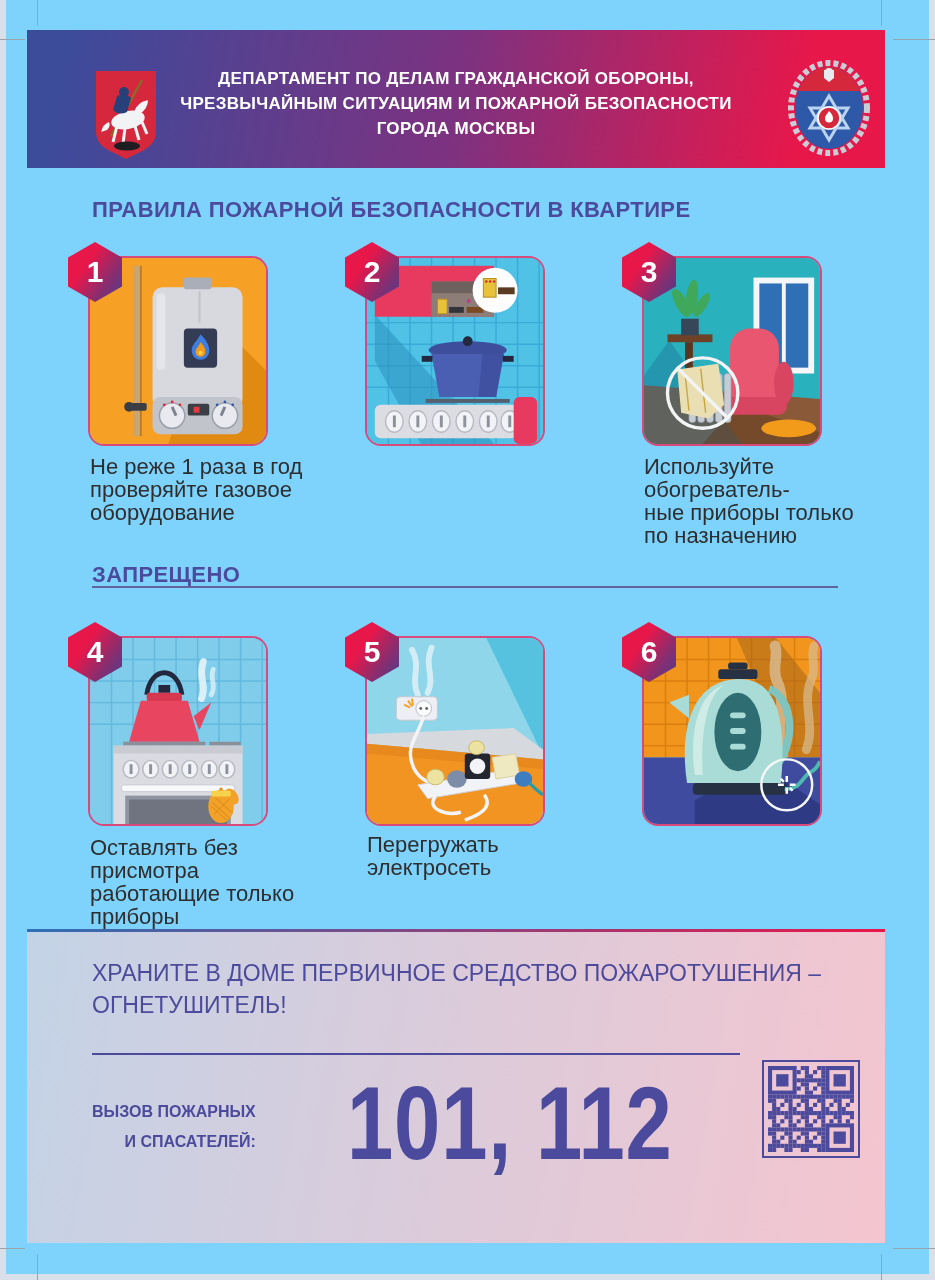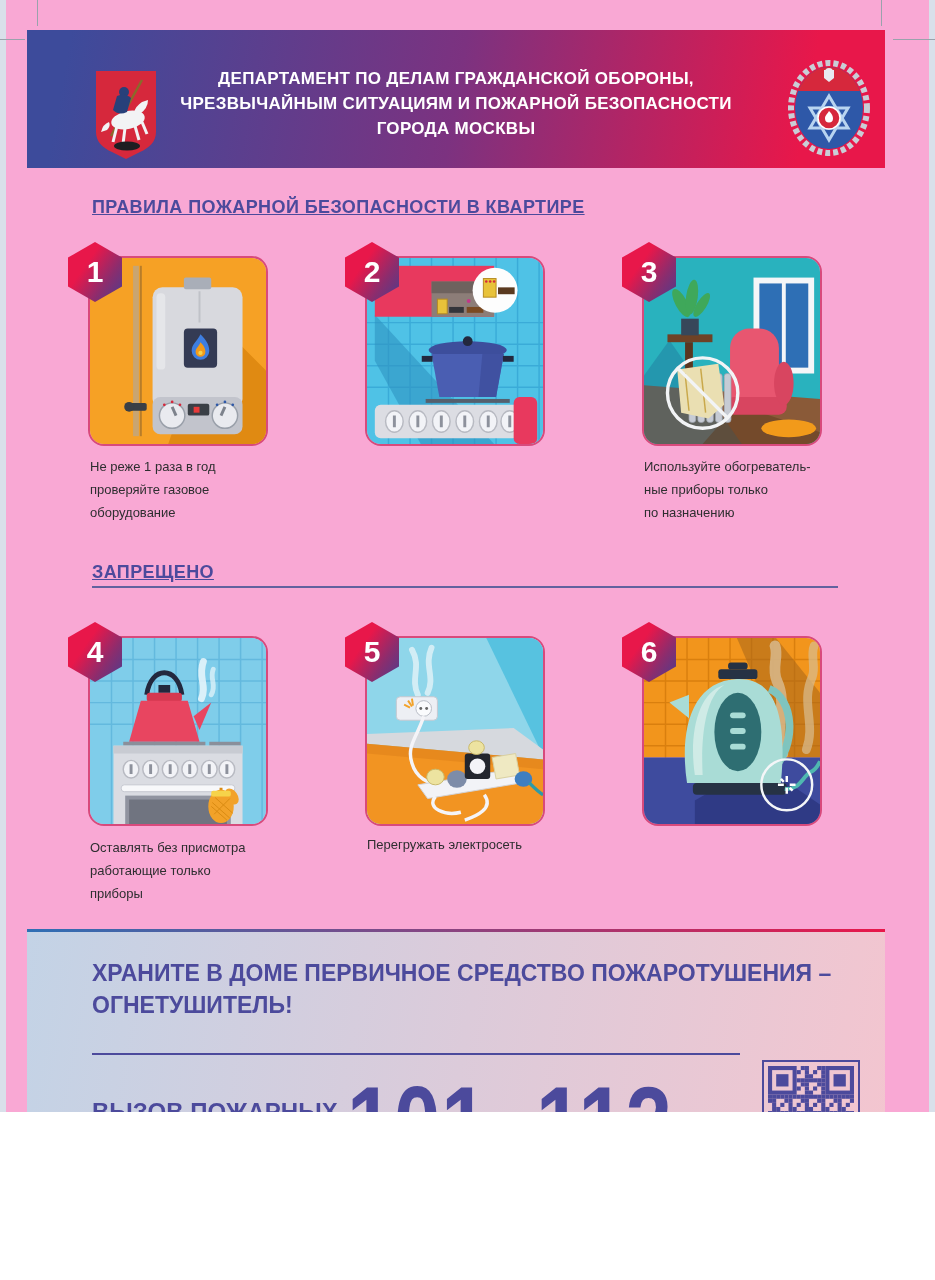--- a/index.html
+++ b/index.html
@@ -1,54 +1,54 @@
 <!DOCTYPE html>
 <html lang="ru"><head>
 <meta charset="utf-8">
 <style>
   html,body{margin:0;padding:0;background:#ffffff;}
-  .canvas{position:relative;width:935px;height:1112px;background:#f9a8d4;overflow:hidden;
+  .canvas{position:relative;width:935px;height:1280px;background:#7dd3fc;overflow:hidden;
           font-family:"Liberation Sans","DejaVu Sans",sans-serif;}
   
   .edge{position:absolute;background:#d9e0ea;}
   .edge.left{left:0;top:0;width:6px;height:1280px;}
   .edge.right{left:929px;top:0;width:6px;height:1280px;}
   .edge.bottom{left:0;top:1274px;width:935px;height:6px;}
   
   .crop{position:absolute;background:#9aa2ac;}
   
   .banner-header{position:absolute;left:27px;top:30px;width:858px;height:138px;
     background:linear-gradient(100deg,#3d4b9b 5%,#7c3280 50%,#e8174a 90%);}
   .h-title{position:absolute;left:0;right:0;top:36px;text-align:center;color:#ffffff;
     font-weight:bold;font-size:17px;line-height:25px;letter-spacing:.3px;}
   .emblem{position:absolute;}
   
-  .sec-title{position:absolute;color:#4c4a9c;font-weight:bold;font-size:18px;letter-spacing:.4px;text-decoration:underline;}
+  .sec-title{position:absolute;color:#4c4a9c;font-weight:bold;font-size:22px;letter-spacing:.4px;}
   .rule{position:absolute;height:2px;background:#62629e;}
   
   .card{position:absolute;width:180px;height:190px;}
   .card-img{position:absolute;inset:0;border:2px solid #d84a7c;border-radius:16px;overflow:hidden;}
   .card-img svg{display:block;width:100%;height:100%;}
   .badge{position:absolute;left:-20px;top:-14px;width:54px;height:60px;
     clip-path:polygon(50% 0,100% 26%,100% 74%,50% 100%,0 74%,0 26%);
     background:linear-gradient(125deg,#e8174a 35%,#8a2d6e 70%,#4a3d8f 100%);
     display:flex;align-items:center;justify-content:center;z-index:2;}
   .badge span{color:#fff;font-weight:bold;font-size:30px;line-height:1;}
-  .caption{position:absolute;width:250px;color:#2e2e30;font-size:13px;line-height:23px;
+  .caption{position:absolute;width:250px;color:#2e2e30;font-size:22px;line-height:23px;
     white-space:pre-line;}
   
   .banner-footer{position:absolute;left:27px;top:929px;width:858px;height:314px;
     background:linear-gradient(100deg,#c3d3e6 0%,#dccbda 50%,#f4c5cf 100%);}
   .f-topline{position:absolute;left:0;top:0;width:100%;height:3px;
     background:linear-gradient(to right,#2e6fb5,#e8174a);}
-  .f-title{position:absolute;left:65px;top:28px;width:740px;color:#4c4a9c;font-weight:bold;
+  .f-title{position:absolute;left:65px;top:28px;width:740px;color:#4c4a9c;font-weight:normal;
     font-size:23px;line-height:32px;white-space:pre-line;}
   .f-rule{position:absolute;left:65px;top:124px;width:648px;height:2px;background:#4c4a9c;}
   .f-call{position:absolute;left:65px;top:168px;color:#4c4a9c;font-weight:bold;
-    font-size:24px;line-height:30px;white-space:pre-line;}
+    font-size:16px;line-height:30px;white-space:pre-line;text-align:right;}
   .f-numbers{position:absolute;left:320px;top:142px;color:#4c4a9c;font-weight:bold;
     font-size:104px;line-height:1;letter-spacing:1px;transform:scaleX(.8);transform-origin:left top;}
   .f-qr{position:absolute;left:735px;top:131px;width:86px;height:86px;border:2px solid #4c4a9c;
     padding:4px;}
   .f-qr svg{display:block;width:100%;height:100%;}
 </style>
 </head>
 <body>
 
 <div class="canvas">

